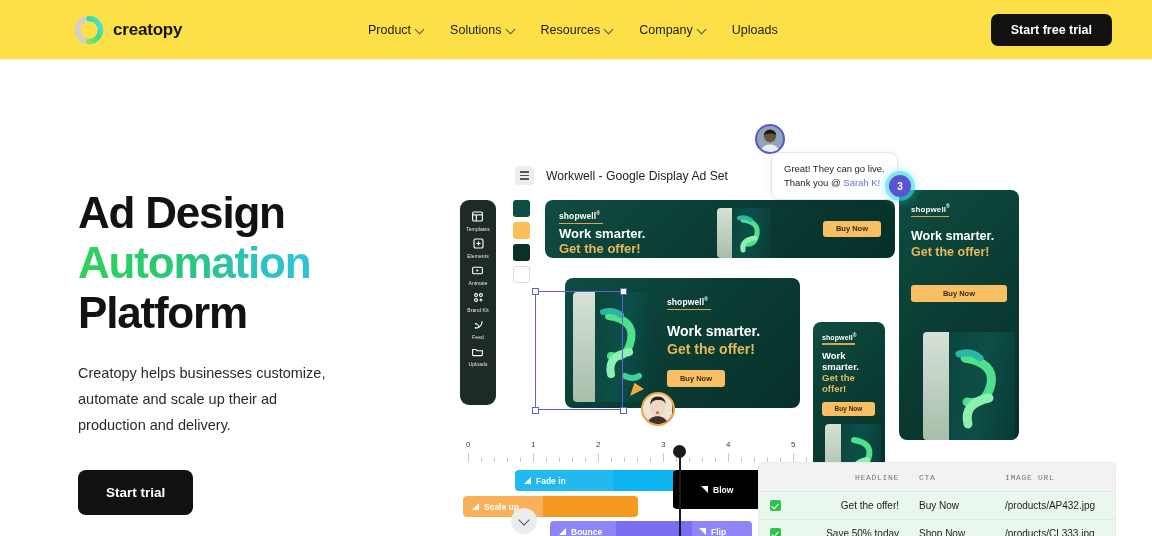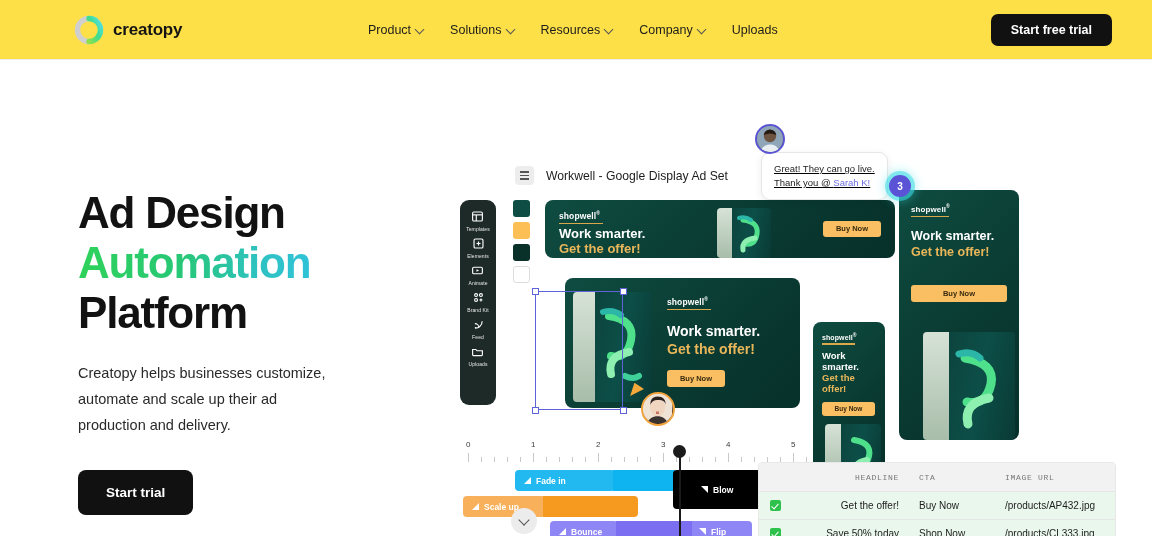--- a/index.html
+++ b/index.html
@@ -423,21 +423,21 @@
         <div class="body"></div>
           <div class="edge"></div>
         <svg style="position:absolute;left:26px;top:12px;" width="66" height="96" viewBox="0 0 66 96">
           <path d="M16 14 q30 5 26 26 q-5 22 -24 18" fill="none" stroke="#4ee08a" stroke-width="9" stroke-linecap="round"></path>
           <path d="M40 54 q-26 5 -21 26" fill="none" stroke="#8ef0b0" stroke-width="9" stroke-linecap="round"></path>
           <path d="M10 10 q12 -4 21 4" fill="none" stroke="#2bb6a8" stroke-width="7" stroke-linecap="round"></path>
         </svg>
       </div>
     </div>
 
-    <div class="bubble" style="left:306px;top:52px;text-decoration:underline;">
+    <div class="bubble" style="left:316px;top:52px;">
       <div>Great! They can go live.</div>
       <div>
         <span>Thank you @ </span><span class="mention">Sarah K!</span>
       </div>
     </div>
     <div class="avatar-top" style="left:300px;top:24px;">
       <svg width="26" height="26" viewBox="0 0 26 26">
         <rect width="26" height="26" fill="#8fa6b8"></rect>
         <circle cx="13" cy="10" r="6.2" fill="#6d5441"></circle>
         <path d="M13 3.6a6.2 6.2 0 0 1 6.2 5.4c-1.8-.6-4-1.4-6.2-1.4s-4.4.8-6.2 1.4A6.2 6.2 0 0 1 13 3.6z" fill="#241a12"></path>

